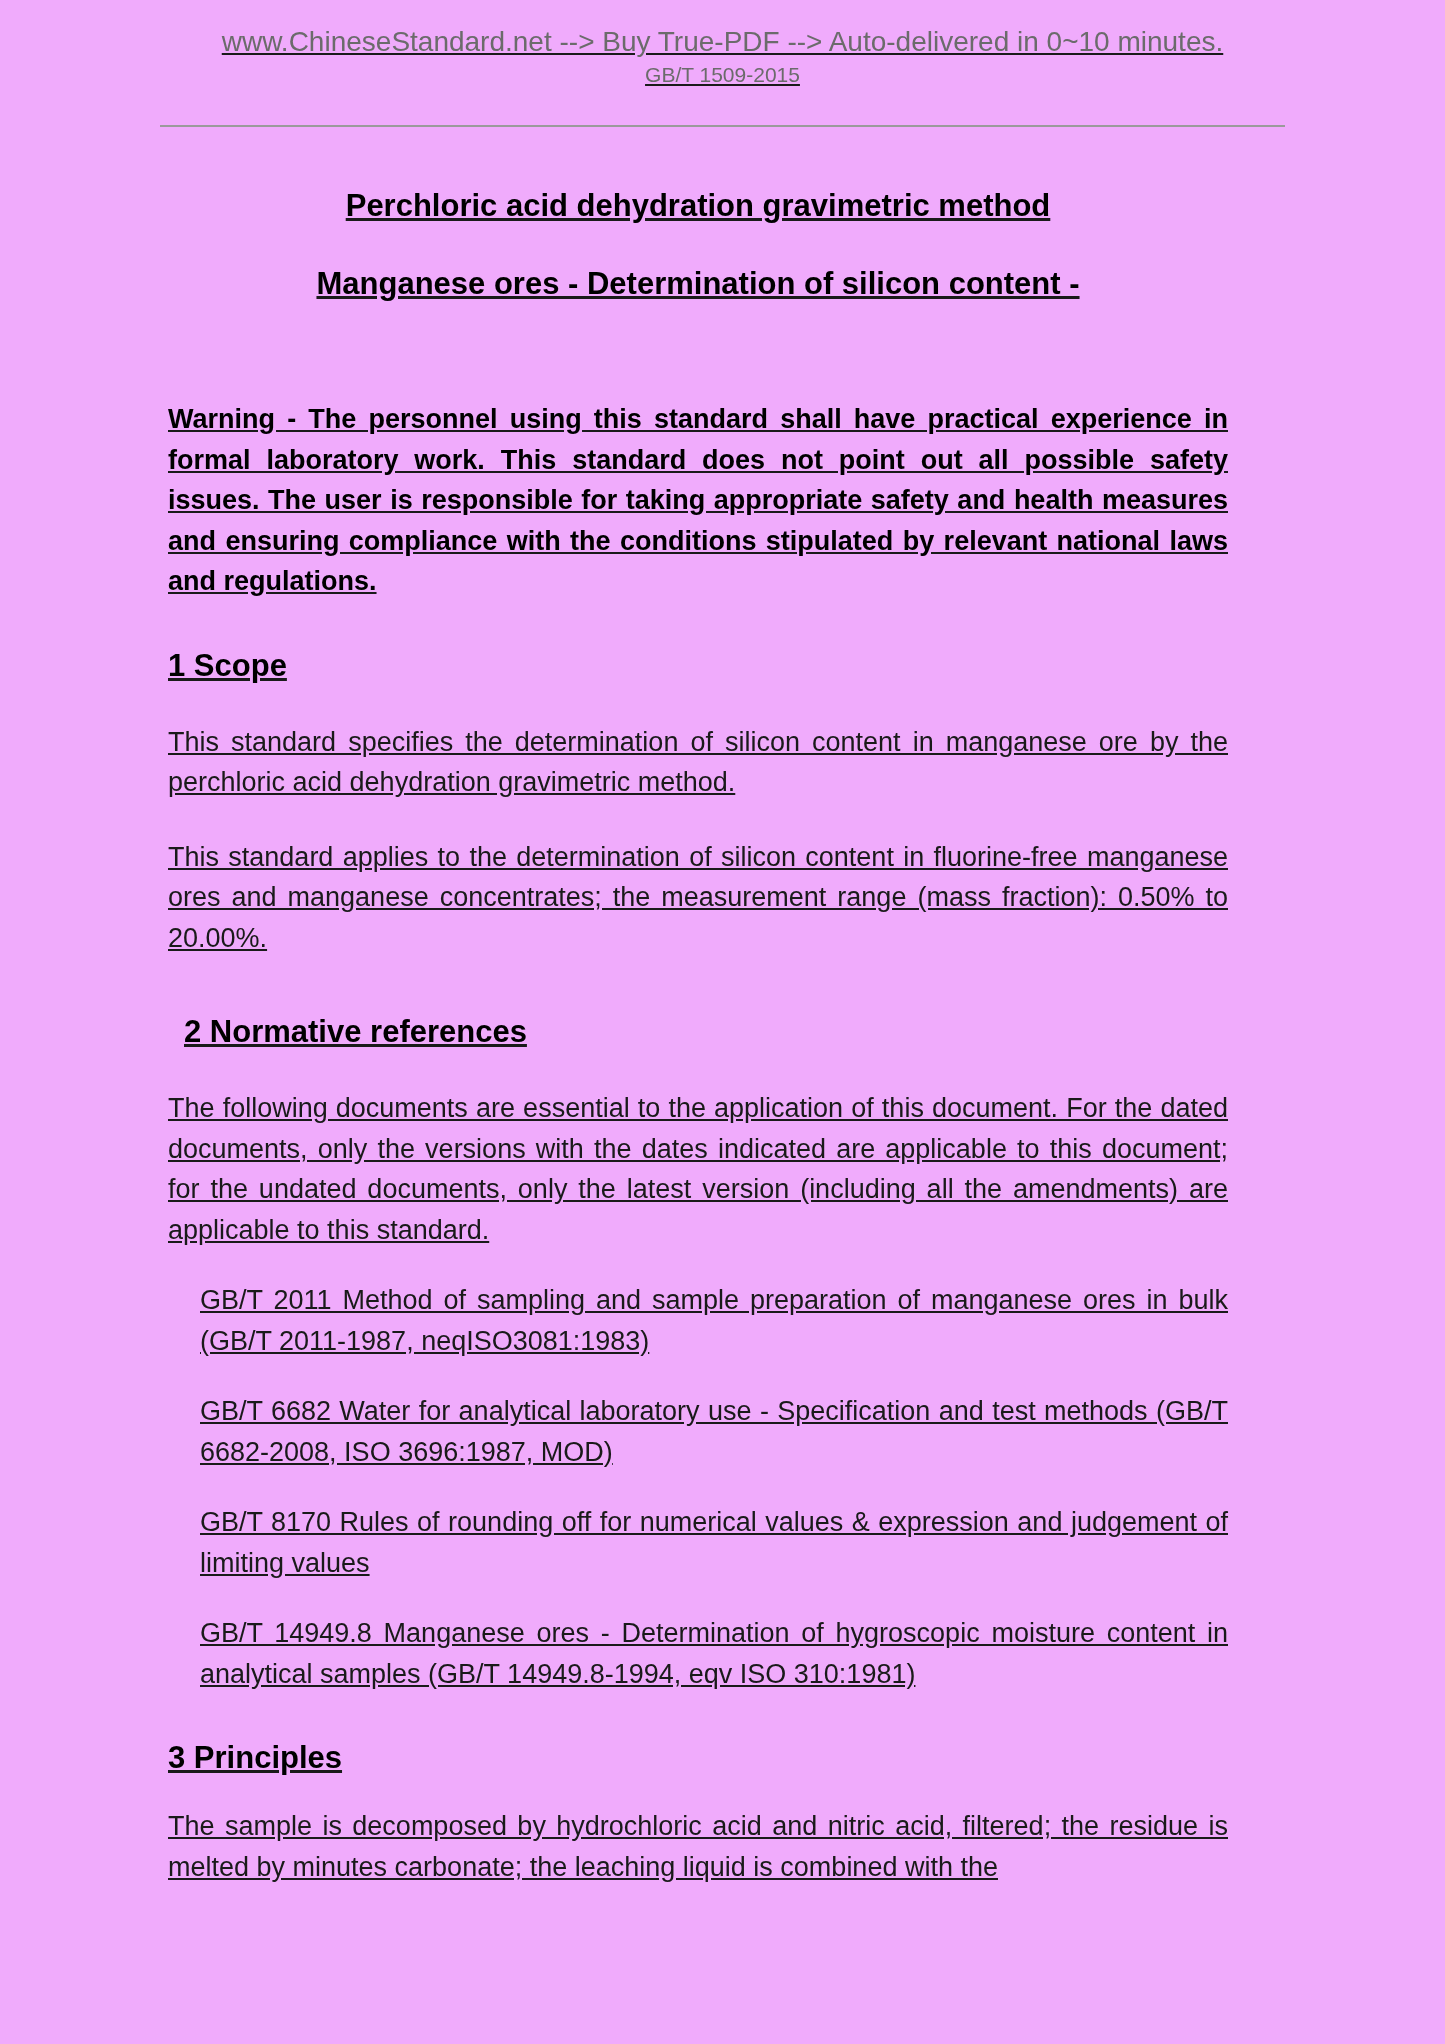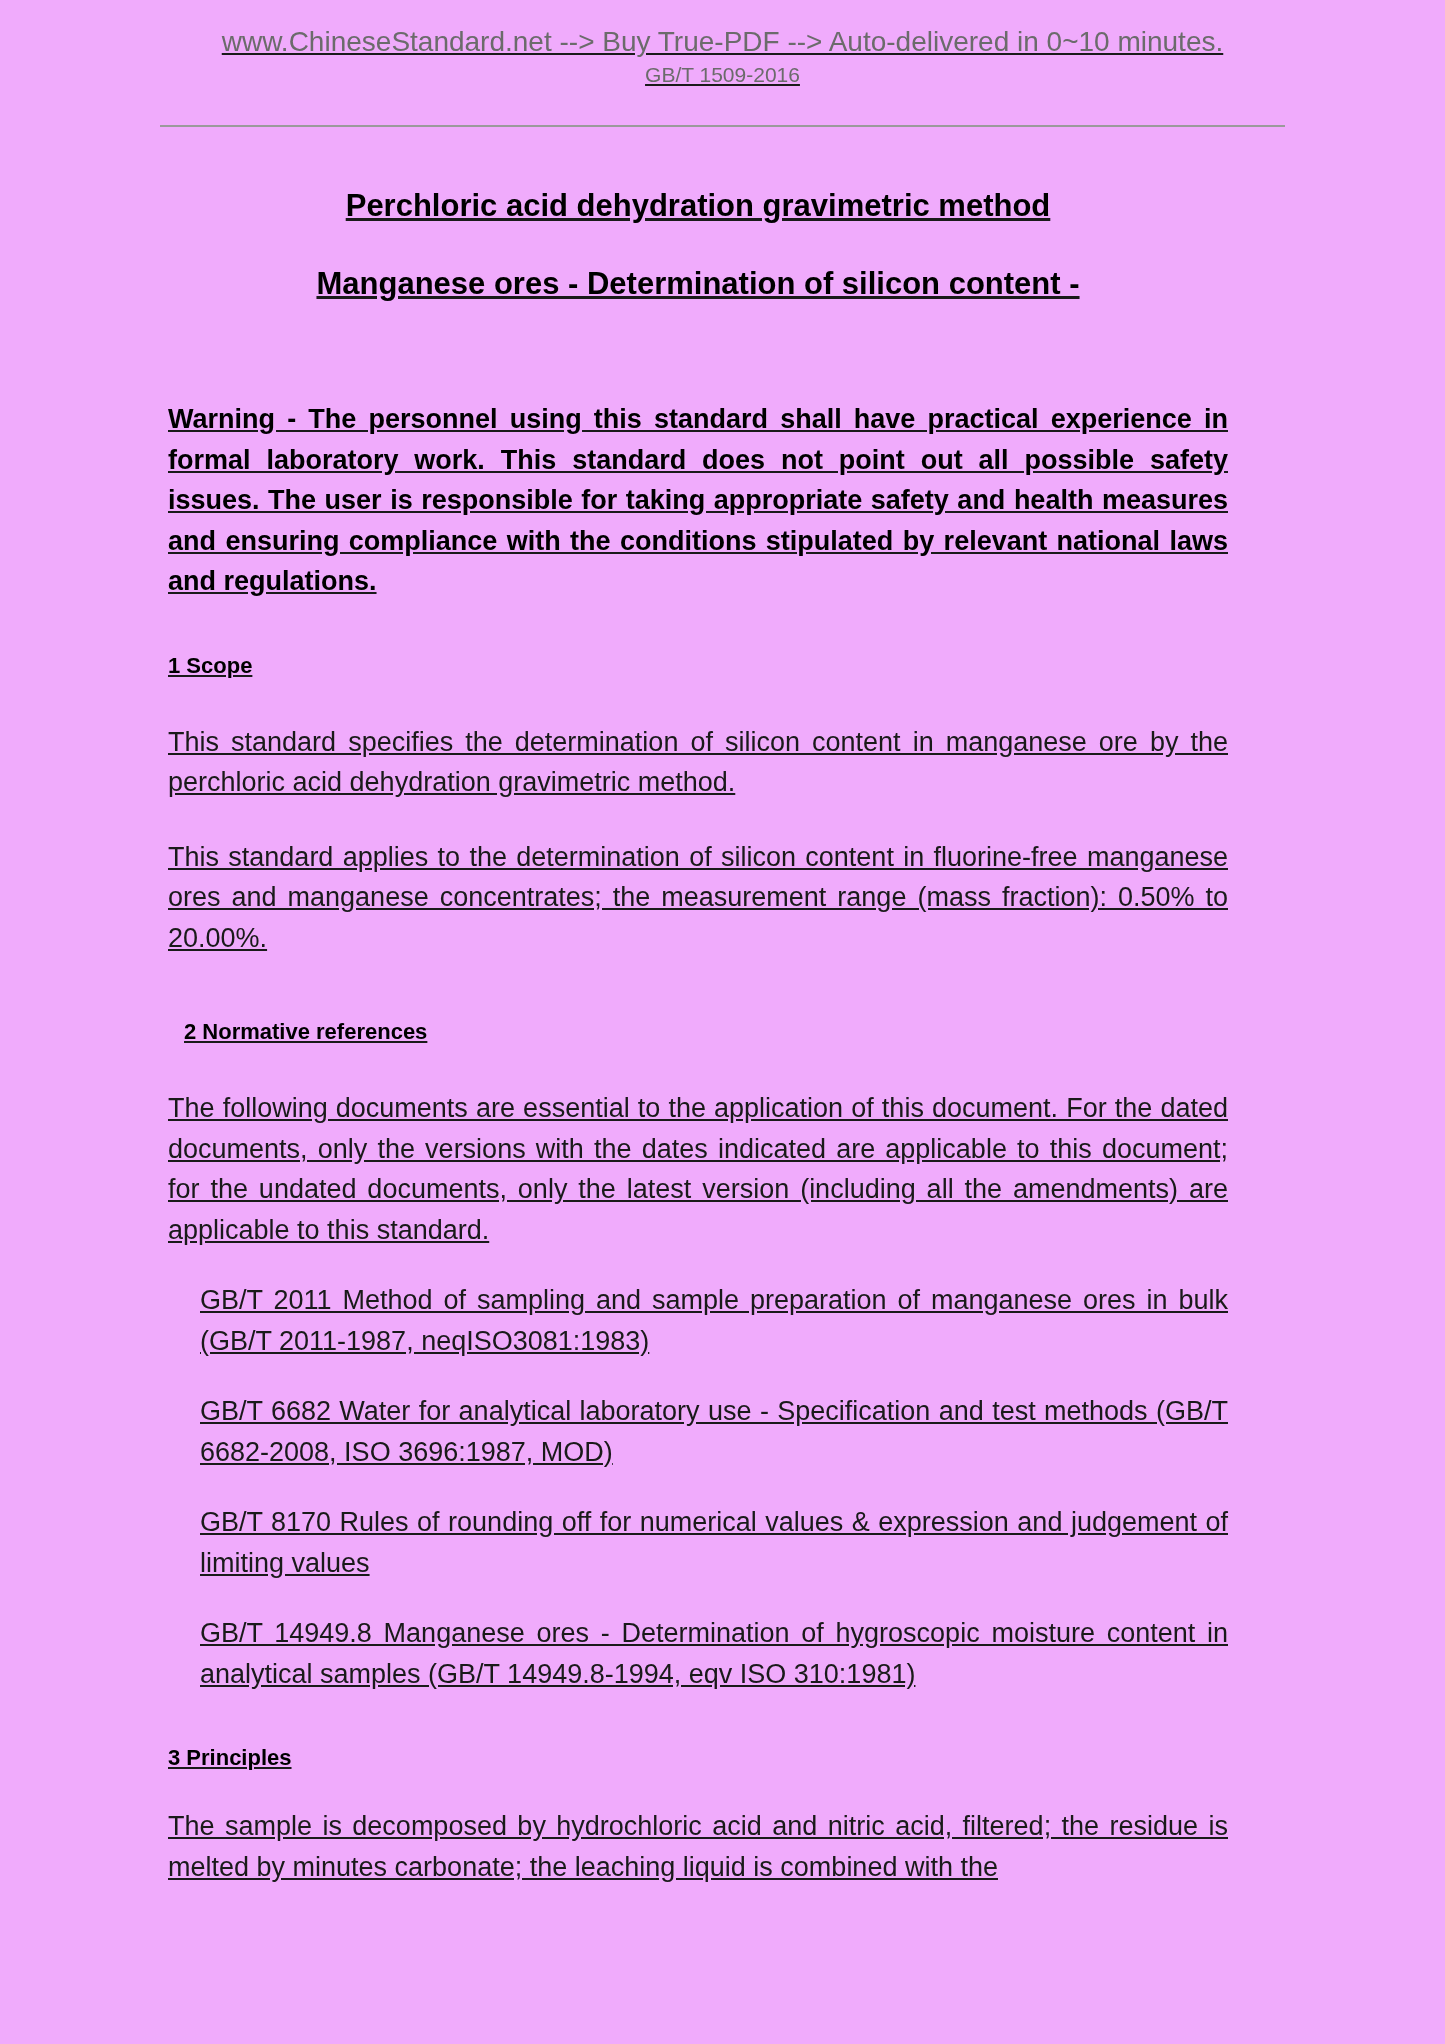--- a/index.html
+++ b/index.html
@@ -37,21 +37,21 @@
   .warning {
     margin: 76px 0 0 0;
     font-size: 27px;
     font-weight: bold;
     line-height: 40.5px;
     text-align: justify;
     color: #000000;
   }
   .section-heading {
     margin: 46px 0 0 0;
-    font-size: 22px;
+    font-size: 31px;
     font-weight: bold;
     line-height: 36px;
     color: #000000;
   }
   .section-heading.h2-normative { margin-top: 56px; margin-left: 16px; }
   .para {
     margin: 38px 0 0 0;
     font-size: 27px;
     line-height: 40.5px;
     text-align: justify;
@@ -86,21 +86,21 @@
   .footer-right span { margin-left: 7px; }
   .bold { font-weight: bold; }
 </style>
 </head>
 <body>
 
 <div class="page">
 
   <div class="header">
     <div class="header-line1">www.ChineseStandard.net --&gt; Buy True-PDF --&gt; Auto-delivered in 0~10 minutes.</div>
-    <div class="header-line2">GB/T 1509-2016</div>
+    <div class="header-line2">GB/T 1509-2015</div>
   </div>
   <div class="header-rule"></div>
 
   <div class="content">
 
     <h1 class="doc-title">
       <span class="title-line">Perchloric acid dehydration gravimetric method</span>
       <span class="title-line">Manganese ores - Determination of silicon content -</span>
     </h1>
 

